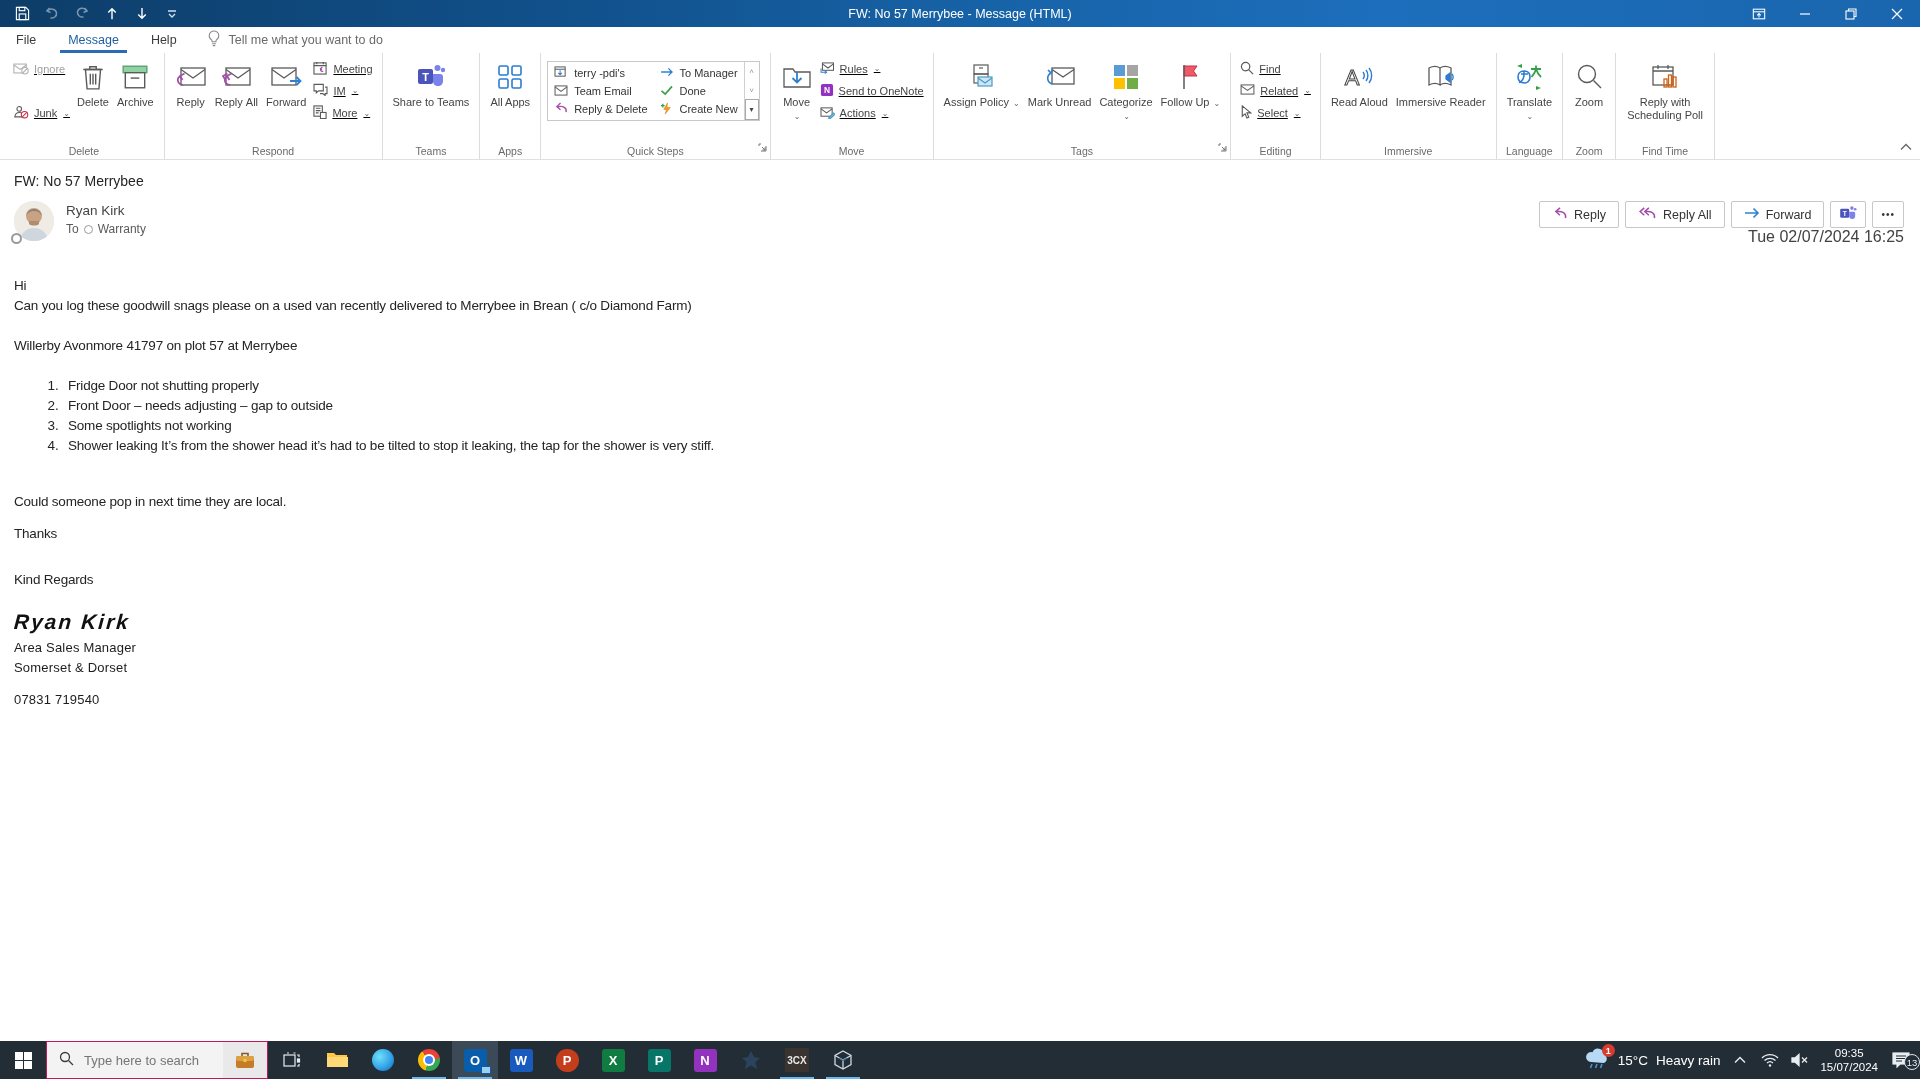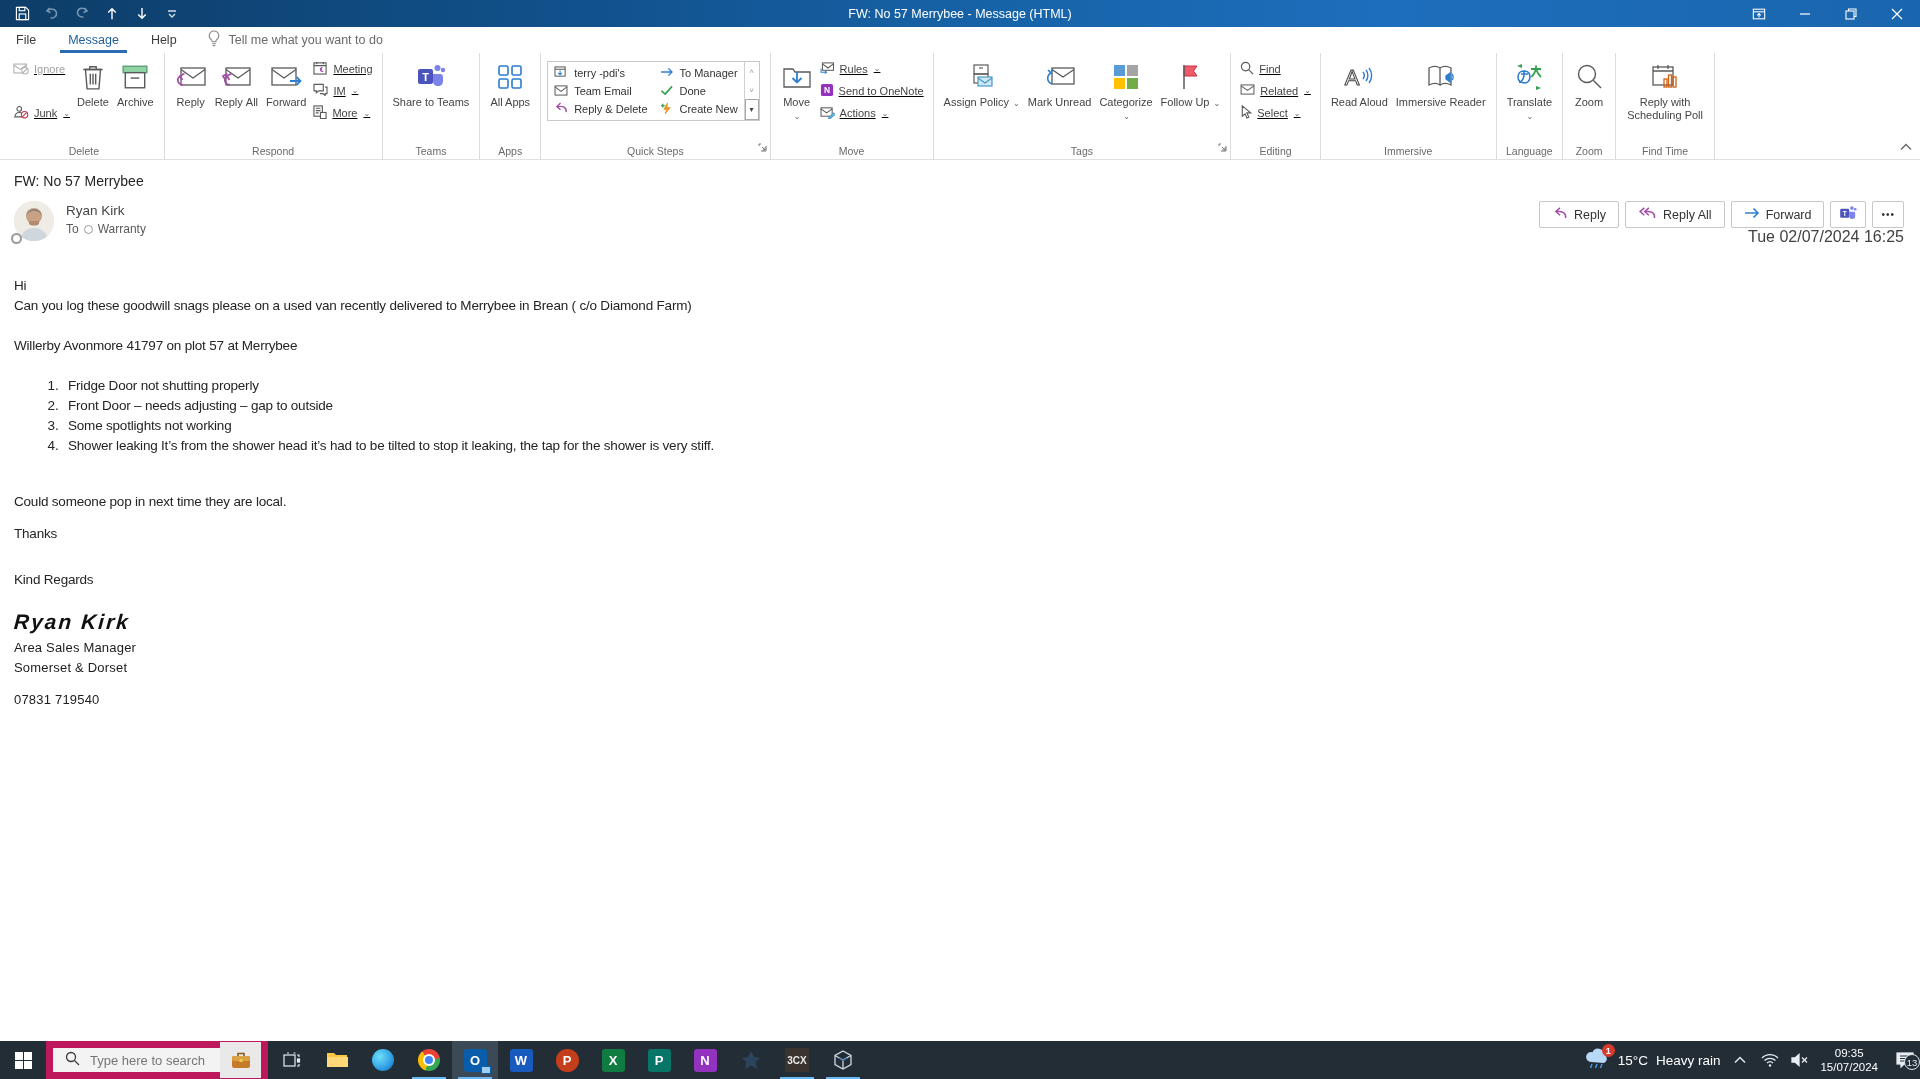--- a/index.html
+++ b/index.html
@@ -64,31 +64,31 @@
   .mlist { margin:20px 0 0 28px; padding-left:20px; }
   .mlist li { padding-left:6px; line-height:20px; }
   .sig-name { font-size:21px; font-weight:bold; font-style:italic; letter-spacing:2px; transform:skewX(-4deg); transform-origin:left; margin:22px 0 6px 0; color:#111; }
   .sig-small { font-size:13px; letter-spacing:.2px; line-height:20px; color:#1d1d1d; }
 
   
   .taskbar { height:38px; background:#222d35; display:flex; align-items:stretch; color:#fff; }
   .tslot { width:46px; display:flex; align-items:center; justify-content:center; position:relative; }
   .tslot.running::after { content:""; position:absolute; left:6px; right:6px; bottom:0; height:2px; background:#6cb8f0; }
   .tslot.activeapp { background:#3b4a56; }
-  .searchbox { width:222px; background:#f3f3f3; border:7px solid #be185d; display:flex; align-items:center; margin:0; position:relative; }
+  .searchbox { width:222px; background:#f3f3f3; border:1px solid #be185d; display:flex; align-items:center; margin:0; position:relative; }
   .searchbox input { border:0; outline:0; background:transparent; font-size:13px; color:#333; width:130px; font-family:"Liberation Sans",sans-serif; }
   .searchbox .mag { margin:0 10px 0 12px; }
   .sb-brief { margin-left:auto; width:44px; height:36px; background:#e9e9e9; display:flex; align-items:center; justify-content:center; }
   .tile { width:23px; height:23px; border-radius:3px; color:#fff; font-weight:bold; font-size:13px; display:flex; align-items:center; justify-content:center; }
   .tray { margin-left:auto; display:flex; align-items:center; gap:10px; padding-right:6px; }
   .weather { display:flex; align-items:center; gap:8px; font-size:13.5px; }
   .wicon { position:relative; width:26px; height:24px; }
   .wbadge { position:absolute; top:-4px; right:-5px; background:#d83b2e; color:#fff; border-radius:50%; width:13px; height:13px; font-size:9px; display:flex; align-items:center; justify-content:center; font-weight:bold; }
   .clock { text-align:center; font-size:11.5px; line-height:14px; }
-  .notif { position:relative; width:26px; display:flex; align-items:center; justify-content:flex-end; }
+  .notif { position:relative; width:26px; display:flex; align-items:center; justify-content:center; }
   .nbadge { position:absolute; right:-6px; bottom:-2px; border:1px solid #dfe5ea; color:#e8edf2; background:#222d35; border-radius:50%; width:16px; height:16px; font-size:9.5px; display:flex; align-items:center; justify-content:center; }
   .trayglyph { display:flex; align-items:center; justify-content:center; width:20px; }
 </style>
 </head>
 <body>
 
 <div class="titlebar">
   <div class="qat">
     <span class="qi">
         <svg width="15" height="15" viewBox="0 0 16 16" fill="none" stroke="#fff" stroke-width="1.2">

